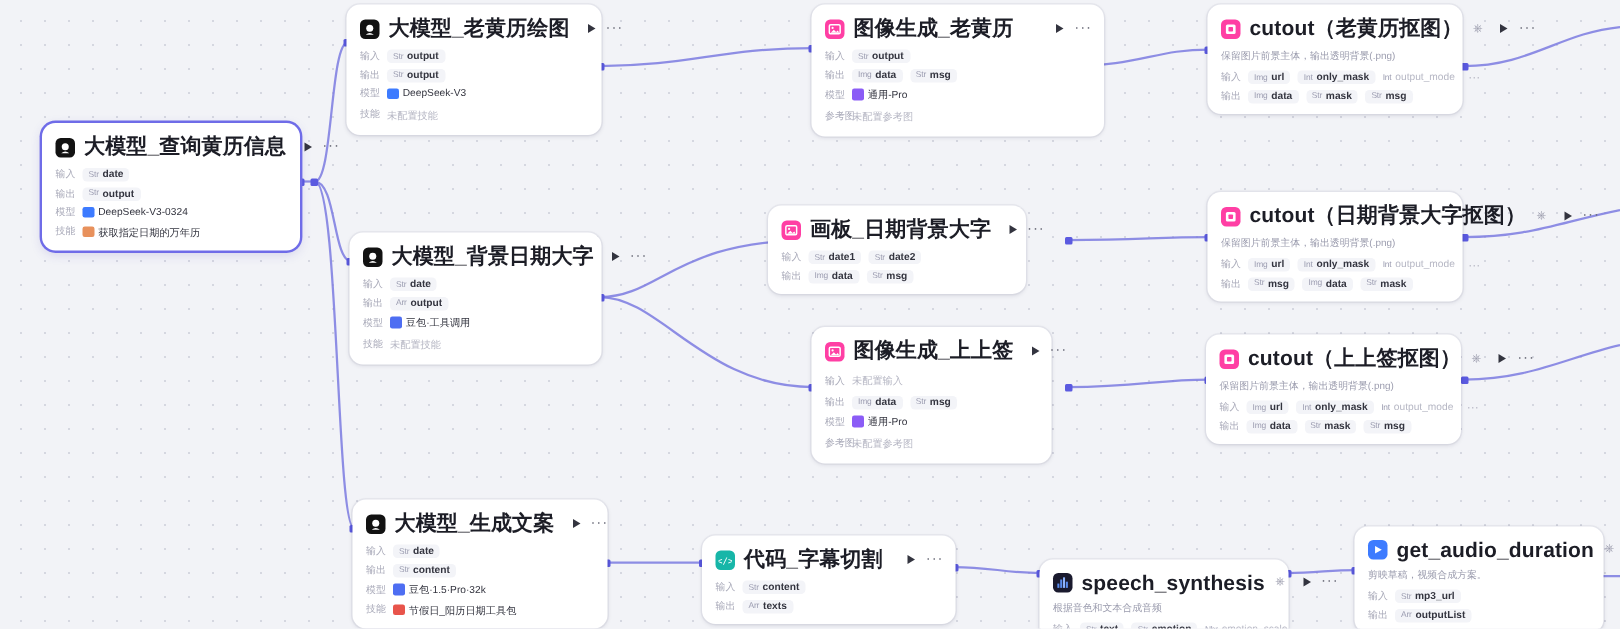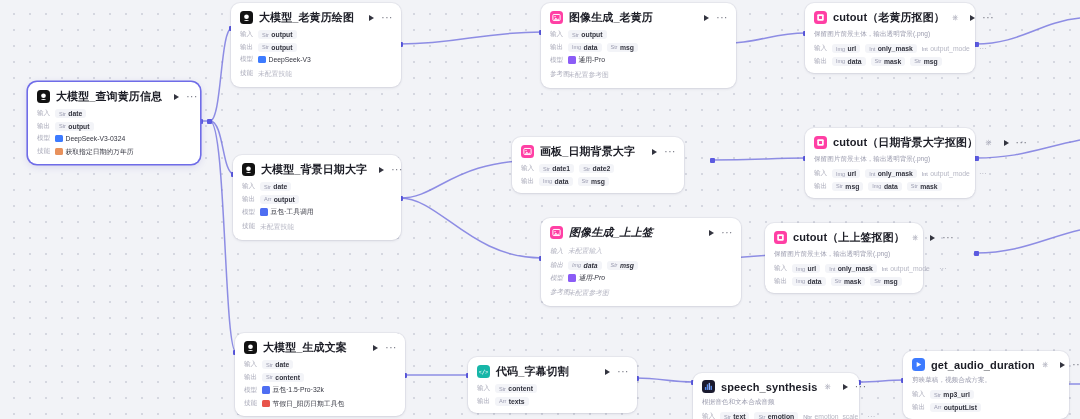--- a/index.html
+++ b/index.html
@@ -27,21 +27,21 @@
   .nhead{display:flex;align-items:center;gap:6px;}
   .nicon{width:13px;height:13px;border-radius:3.5px;flex:0 0 auto;display:flex;align-items:center;justify-content:center;font-size:8px;color:#fff;line-height:1;}
   .ic-llm{background:#121212;}
   .ic-img{background:#ff3fa4;}
   .ic-cut{background:#ff3fa4;}
   .ic-board{background:#ff3fa4;}
   .ic-code{background:#17b6a8;}
   .ic-speech{background:#1a1a2e;}
   .ic-audio{background:#3d7bff;}
   .ic-glyph{display:block;width:9px;height:9px;}
-  .ntitle{font-size:11px;font-weight:bold;color:#1c1d26;white-space:nowrap;letter-spacing:.1px;text-align:center;}
+  .ntitle{font-size:14px;font-weight:bold;color:#1c1d26;white-space:nowrap;letter-spacing:.1px;text-align:center;}
   .nplugin{font-size:8px;color:#9a9bac;margin-left:1px;}
   .nactions{margin-left:auto;display:flex;align-items:center;gap:7px;padding-left:6px;}
   .play{width:0;height:0;border-left:5.5px solid #33343f;border-top:3.5px solid transparent;border-bottom:3.5px solid transparent;}
   .dots{font-size:10px;color:#6a6b78;letter-spacing:.6px;line-height:6px;}
   .ndesc{font-size:6.6px;color:#9b9cae;margin-top:5px;white-space:nowrap;}
   .nbody{margin-top:5px;display:flex;flex-direction:column;gap:3.5px;}
   .nrow{display:flex;align-items:center;gap:5px;white-space:nowrap;}
   .rlab{font-size:6.6px;color:#a9aab9;flex:0 0 auto;width:13px;}
   .pill{display:inline-flex;align-items:center;gap:2.5px;background:#f3f4f8;border-radius:3px;padding:1px 4px;font-size:6.8px;color:#33343f;font-weight:bold;}
   .pill.plain{background:transparent;padding:1px 0;color:#b6b7c4;font-weight:normal;}
@@ -367,21 +367,21 @@
               <span class="ptype">Img</span>
               <span>data</span>
             </span>
             <span class="pill">
               <span class="ptype">Str</span>
               <span>msg</span>
             </span>
           </div>
         </div>
       </div>
-      <div class="node" style="left: 541px; top: 218px; width: 200px; font-style: italic;">
+      <div class="node" style="left: 541px; top: 218px; width: 160px;">
         <div class="nhead">
           <span class="nicon ic-img">
             <svg class="ic-glyph" viewBox="0 0 10 10">
               <rect x="1" y="1.6" width="8" height="6.8" rx="1" fill="none" stroke="#fff" stroke-width="1.1"></rect>
               <circle cx="3.4" cy="4" r=".8" fill="#fff"></circle>
               <path d="M2 7.6 4.3 5.3 6 7 7.2 6 8.4 7.6Z" fill="#fff"></path>
             </svg>
           </span>
           <span class="ntitle">图像生成_上上签</span>
           <span class="nactions">
@@ -511,21 +511,21 @@
               <span class="ptype">Img</span>
               <span>data</span>
             </span>
             <span class="pill">
               <span class="ptype">Str</span>
               <span>mask</span>
             </span>
           </div>
         </div>
       </div>
-      <div class="node" style="left: 765px; top: 223px; width: 158px;">
+      <div class="node" style="left: 804px; top: 223px; width: 170px;">
         <div class="nhead">
           <span class="nicon ic-cut">
             <svg class="ic-glyph" viewBox="0 0 10 10">
               <rect x="1.4" y="1.4" width="7.2" height="7.2" rx="1.2" fill="#fff"></rect>
               <rect x="3.3" y="3.3" width="3.4" height="3.4" rx=".6" fill="#ff3fa4"></rect>
             </svg>
           </span>
           <span class="ntitle">cutout（上上签抠图）</span>
           <span class="nplugin">⎈</span>
           <span class="nactions">

